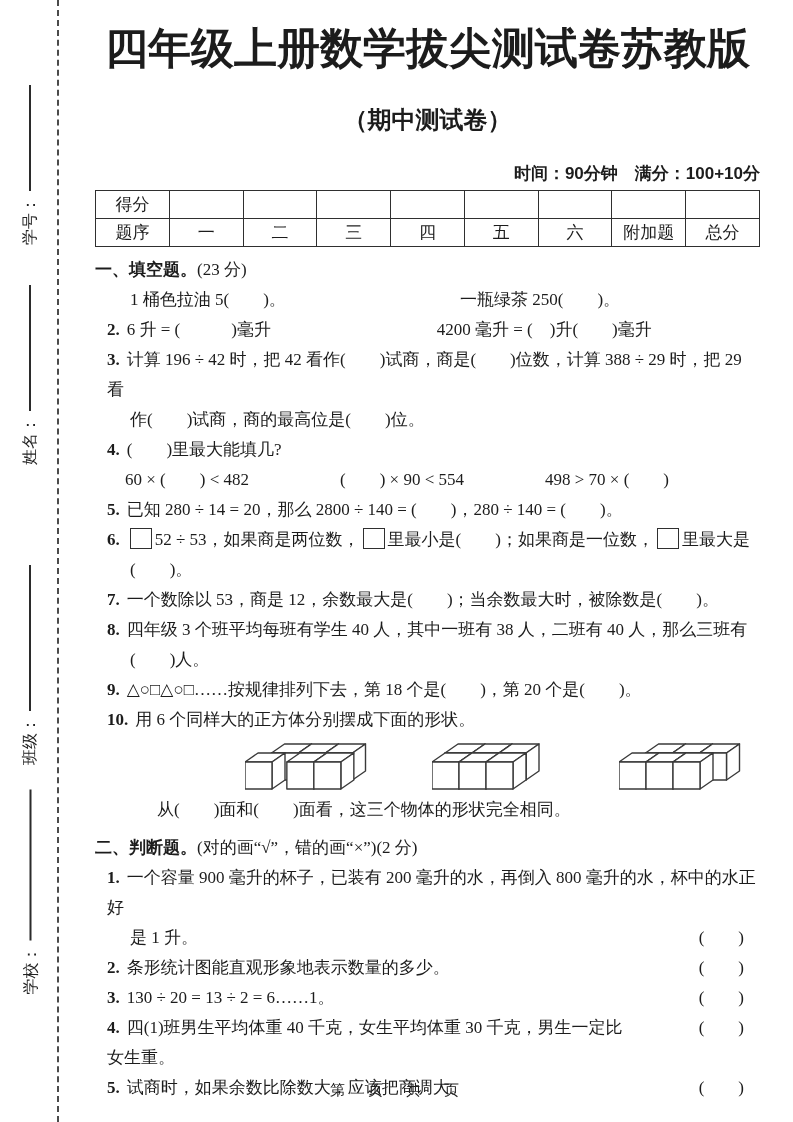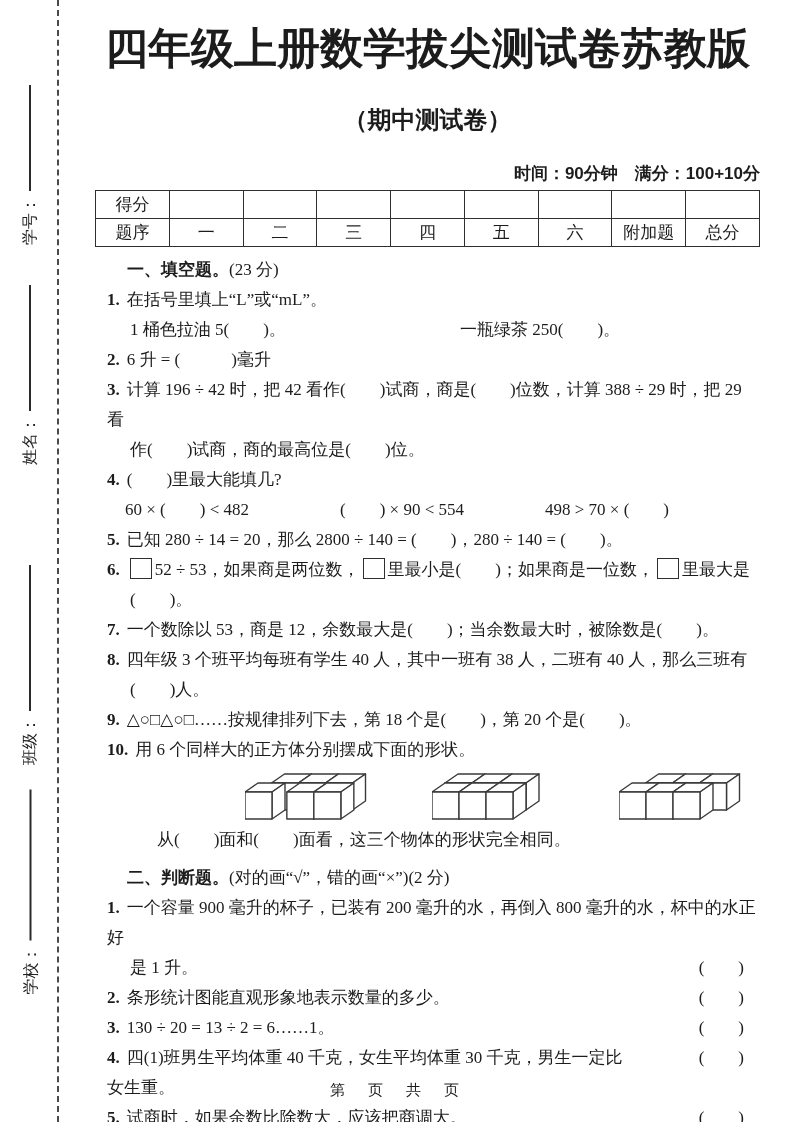--- a/index.html
+++ b/index.html
@@ -28,21 +28,21 @@
     margin-top:22px;text-align:right;font-size:17px;font-weight:600;
     font-family:"Liberation Sans","DejaVu Sans",sans-serif;
   }
   
   table.score{width:100%;border-collapse:collapse;margin-top:5px;table-layout:fixed;}
   table.score td{border:1.8px solid #2f2f2f;height:27px;text-align:center;font-size:17px;padding:0;}
   td.c-wide{width:13%;} td.c-norm{width:10.3%;} td.c-extra{width:13%;} td.c-total{width:12.2%;}
   
   .sec{font-size:17px;line-height:30px;}
   .sec-head{margin-top:8px;}
-  .sec-title{font-weight:bold;margin-left:32px;}
+  .sec-title{font-weight:bold;}
   .q{padding-left:12px;}
   .qnum{font-weight:bold;margin-right:7px;}
   .cont{padding-left:35px;}
   .row{display:flex;padding-left:35px;}
   .rownum{display:flex;padding-left:12px;}
   .opts{display:flex;padding-left:30px;}
   .box{display:inline-block;width:20px;height:19px;border:1.7px solid #2f2f2f;vertical-align:-4px;margin:0 3px;background:#fff;}
   
   .jq{display:flex;padding-left:12px;gap:40px;}
   .jtext{flex:1;}
@@ -108,31 +108,29 @@
         <td class="c-total">总分</td>
       </tr>
     </tbody>
       </table>
 
     <div class="sec">
       <div class="sec-head">
         <span class="sec-title">一、填空题。</span><span>(23 分)</span>
       </div>
 
-      <div class="q">
-        <span class="qnum">1.</span><span>在括号里填上“L”或“mL”。</span>
-      </div>
       <div class="row">
         <span style="flex-basis:330px;">1 桶色拉油 5(　　)。</span>
         <span>一瓶绿茶 250(　　)。</span>
       </div>
 
       <div class="rownum">
         <span class="qnum">2.</span>
         <span style="flex-basis:310px;">6 升 = (　　　)毫升</span>
+        <span>4200 毫升 = (　)升(　　)毫升</span>
       </div>
 
       <div class="q">
         <span class="qnum">3.</span><span>计算 196 ÷ 42 时，把 42 看作(　　)试商，商是(　　)位数，计算 388 ÷ 29 时，把 29 看</span>
       </div>
       <div class="cont">作(　　)试商，商的最高位是(　　)位。</div>
 
       <div class="q">
         <span class="qnum">4.</span><span>(　　)里最大能填几?</span>
       </div>

